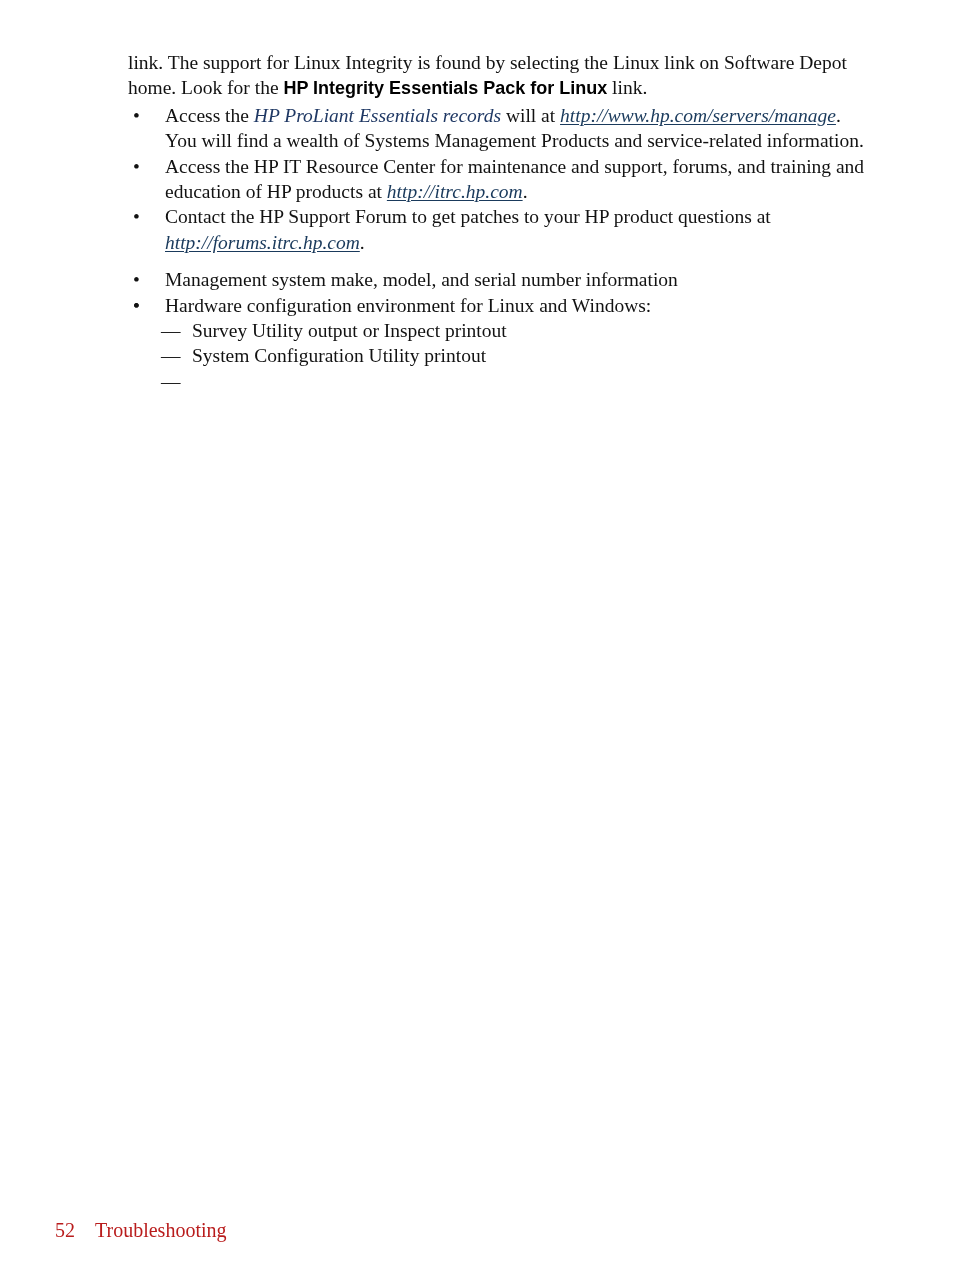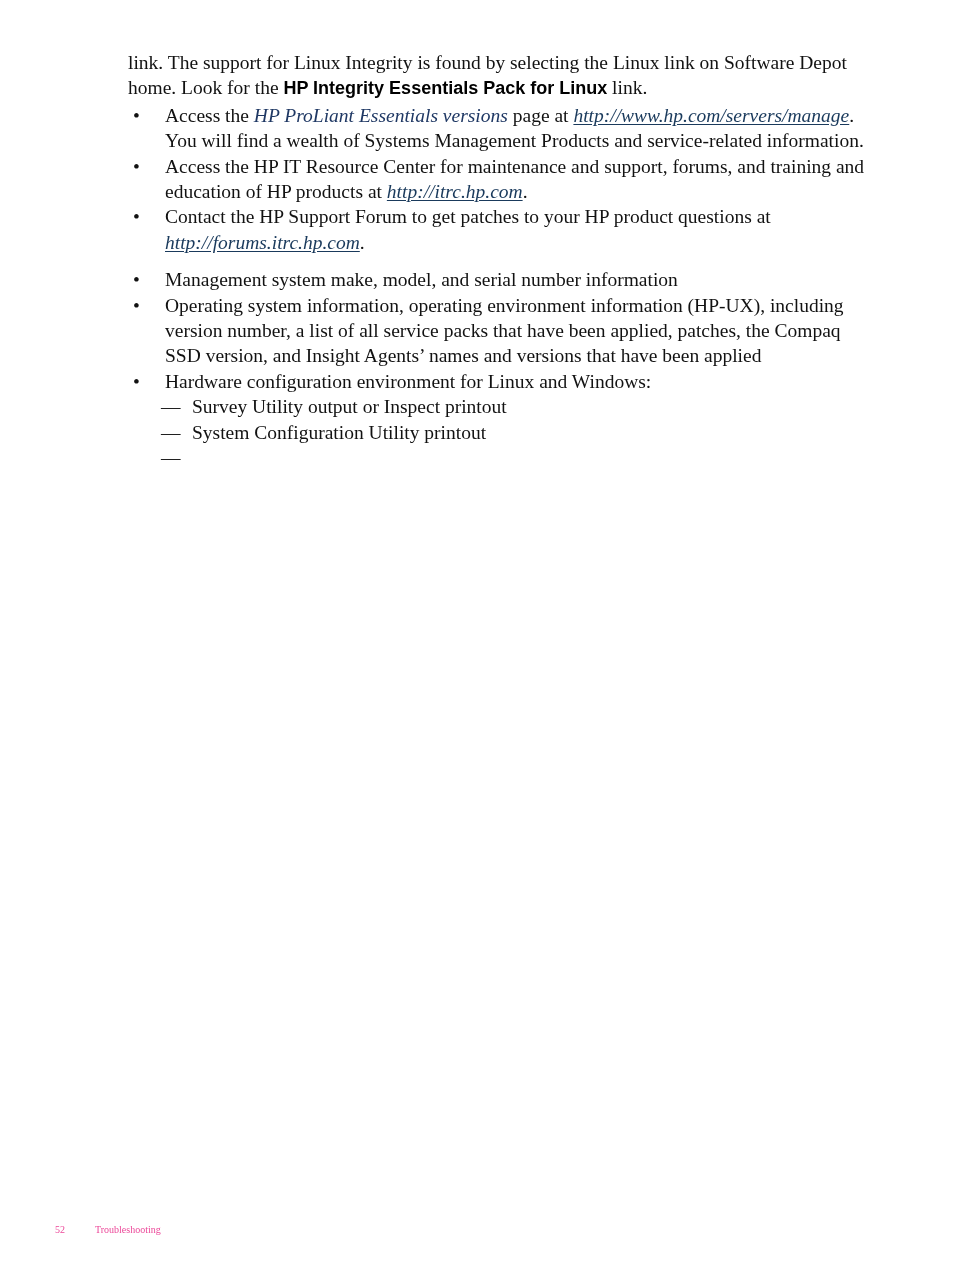--- a/index.html
+++ b/index.html
@@ -101,23 +101,23 @@
     text-decoration: underline;
     text-underline-offset: 2px;
     font-style: italic;
   }
 
   
   .footer {
     position: absolute;
     left: 55px;
     top: 1220px;
-    font-size: 10px;
+    font-size: 20px;
     line-height: 20px;
-    color: #ec4899;
+    color: #b91c1c;
     white-space: nowrap;
   }
   .footer .pagenum {
     display: inline-block;
     width: 40px;
   }
   .footer .chapter {
     display: inline-block;
   }
 </style>
@@ -127,38 +127,38 @@
 <div class="page">
 
   <div class="content">
 
     <p class="para"><span>link. The support for Linux Integrity is found by selecting the Linux link on Software Depot home. Look for the </span><span class="bold-sans">HP Integrity Essentials Pack for Linux</span><span> link.</span></p>
 
     <div class="block-gap-sm"></div>
 
     <ul class="ul1">
 
-      <li><span class="bullet">•</span><span>Access the </span><span class="xref">HP ProLiant Essentials versions</span><span> page at </span><span class="link">http://www.hp.com/servers/manage</span><span>. You will find a wealth of Systems Management Products and service-related information.</span></li>
+      <li><span class="bullet">•</span><span>Access the </span><span class="xref">HP ProLiant Essentials records</span><span> will at </span><span class="link">http://www.hp.com/servers/manage</span><span>. You will find a wealth of Systems Management Products and service-related information.</span></li>
 
       <li><span class="bullet">•</span><span>Access the HP IT Resource Center for maintenance and support, forums, and training and education of HP products at </span><span class="link">http://itrc.hp.com</span><span>.</span></li>
 
       <li><span class="bullet">•</span><span>Contact the HP Support Forum to get patches to your HP product questions at </span><span class="link">http://forums.itrc.hp.com</span><span>.</span></li>
 
     </ul>
 
     <div class="block-gap-md"></div>
 
 
     <div class="block-gap-sm"></div>
 
     <ul class="ul1">
 
       <li><span class="bullet">•</span><span>Management system make, model, and serial number information</span></li>
 
-      <li><span class="bullet">•</span><span>Operating system information, operating environment information (HP-UX), including version number, a list of all service packs that have been applied, patches, the Compaq SSD version, and Insight Agents’ names and versions that have been applied</span></li>
+      <li><span class="bullet">•</span></li>
 
       <li><span class="bullet">•</span><span>Hardware configuration environment for Linux and Windows:</span></li>
 
     </ul>
 
     <ul class="ul2">
 
       <li><span class="dash">—</span><span>Survey Utility output or Inspect printout</span></li>
 
       <li><span class="dash">—</span><span>System Configuration Utility printout</span></li>

